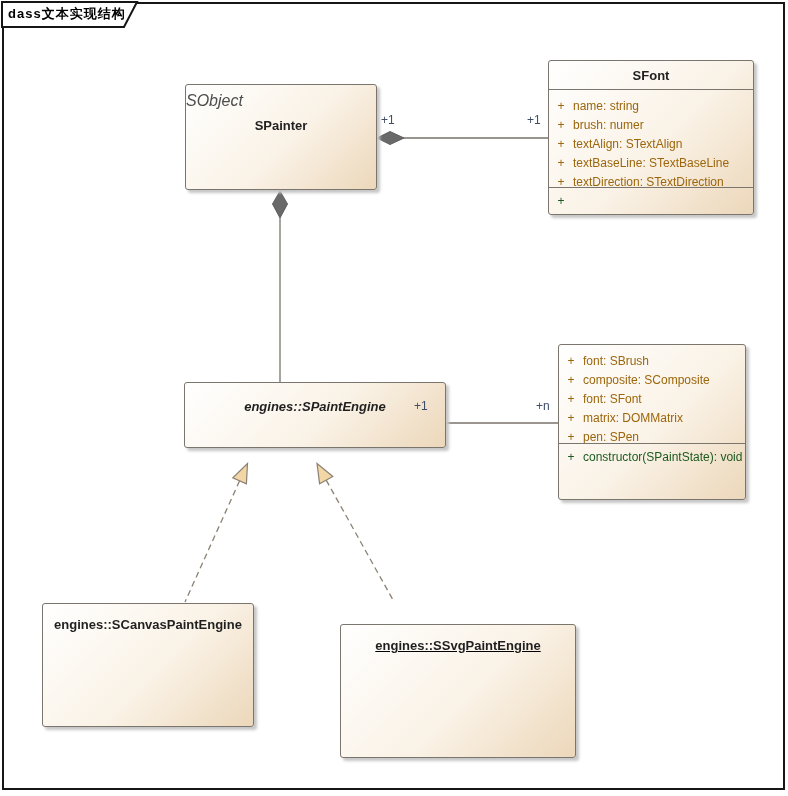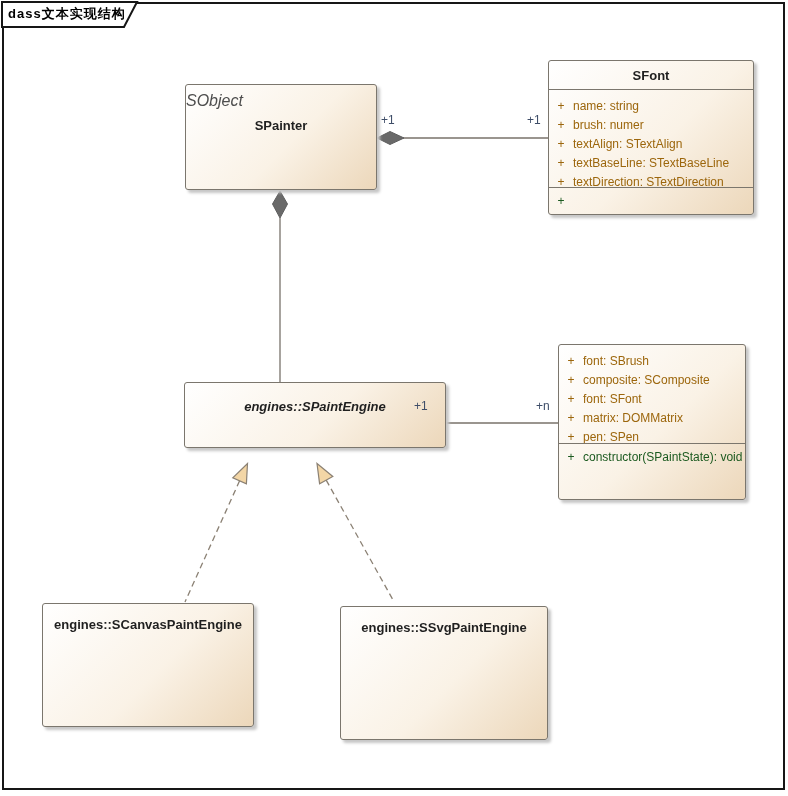--- a/index.html
+++ b/index.html
@@ -171,21 +171,21 @@
         <span class="vis">+</span>
         <span>constructor(SPaintState): void</span>
       </div>
     </div>
   </div>
 
   <div class="uml-class" style="left:42px; top:603px; width:212px; height:124px;">
     <div class="class-title" style="padding-top:13px;">engines::SCanvasPaintEngine</div>
   </div>
 
-  <div class="uml-class" style="left:340px; top:606px; width:208px; height:134px;">
+  <div class="uml-class" style="left:340px; top:624px; width:236px; height:134px;text-decoration:underline;">
     <div class="class-title" style="padding-top:13px;">engines::SSvgPaintEngine</div>
   </div>
 
   <div class="mult-label" style="left:381px; top:113px;">+1</div>
   <div class="mult-label" style="left:527px; top:113px;">+1</div>
   <div class="mult-label" style="left:414px; top:399px;">+1</div>
   <div class="mult-label" style="left:536px; top:399px;">+n</div>
 
 </div>
 

